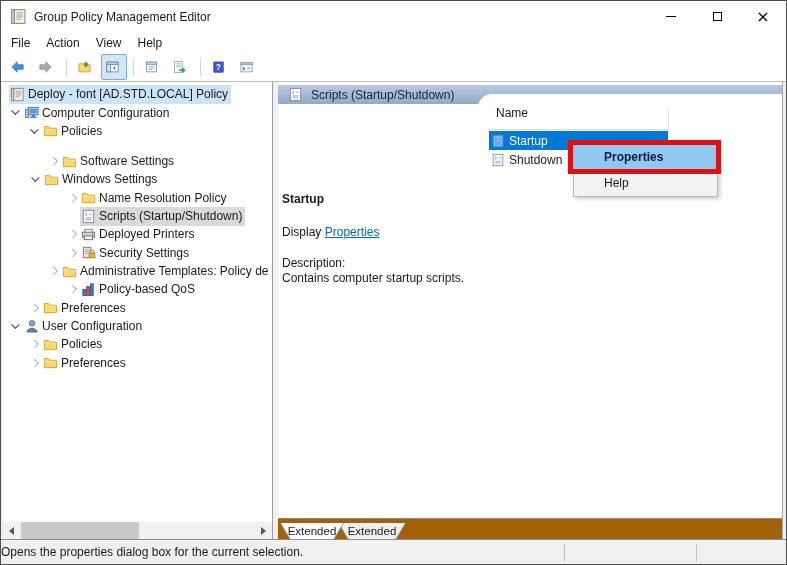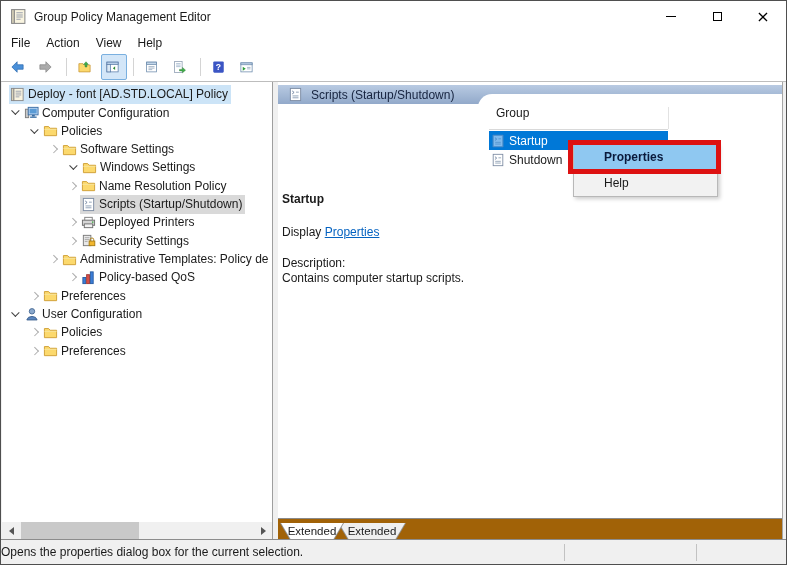--- a/index.html
+++ b/index.html
@@ -283,30 +283,30 @@
         </div>
         <div class="trow" style="padding-left: 27px;">
           <span class="texp e"></span>
           <span class="tsel">
             <svg class="ticon">
               <use href="#i-folder"></use>
             </svg>
             <span>Policies</span>
           </span>
         </div>
-        <div class="trow" style="padding-left: 46px;">
+        <div class="trow" style="padding-left: 46px; margin-top: 12px;">
           <span class="texp c"></span>
           <span class="tsel">
             <svg class="ticon">
               <use href="#i-folder"></use>
             </svg>
             <span>Software Settings</span>
           </span>
         </div>
-        <div class="trow" style="padding-left: 66px; text-align: right;">
+        <div class="trow" style="padding-left: 28px; text-align: right;">
           <span class="texp e"></span>
           <span class="tsel">
             <svg class="ticon">
               <use href="#i-folder"></use>
             </svg>
             <span>Windows Settings</span>
           </span>
         </div>
         <div class="trow" style="padding-left: 65px;">
           <span class="texp c"></span>
@@ -421,21 +421,21 @@
         </svg>
       <span>Scripts (Startup/Shutdown)</span>
     </div>
 
     <span class="tp-text" id="tp-title">Startup</span>
     <span class="tp-text" id="tp-display"><span>Display</span>&nbsp;<a id="tp-link">Properties</a></span>
     <span class="tp-text" id="tp-desc-label">Description:</span>
     <span class="tp-text" id="tp-desc-text">Contains computer startup scripts.</span>
 
     <div id="rp-list-panel">
-      <span id="col-header">Group</span>
+      <span id="col-header">Name</span>
       <div id="col-underline"></div>
       <div id="col-divider"></div>
       <div id="list-rows">
           <div class="lrow sel">
             <svg class="ticon">
               <use href="#i-scripts-sel"></use>
             </svg>
             <span>Startup</span>
           </div>
           <div class="lrow">

